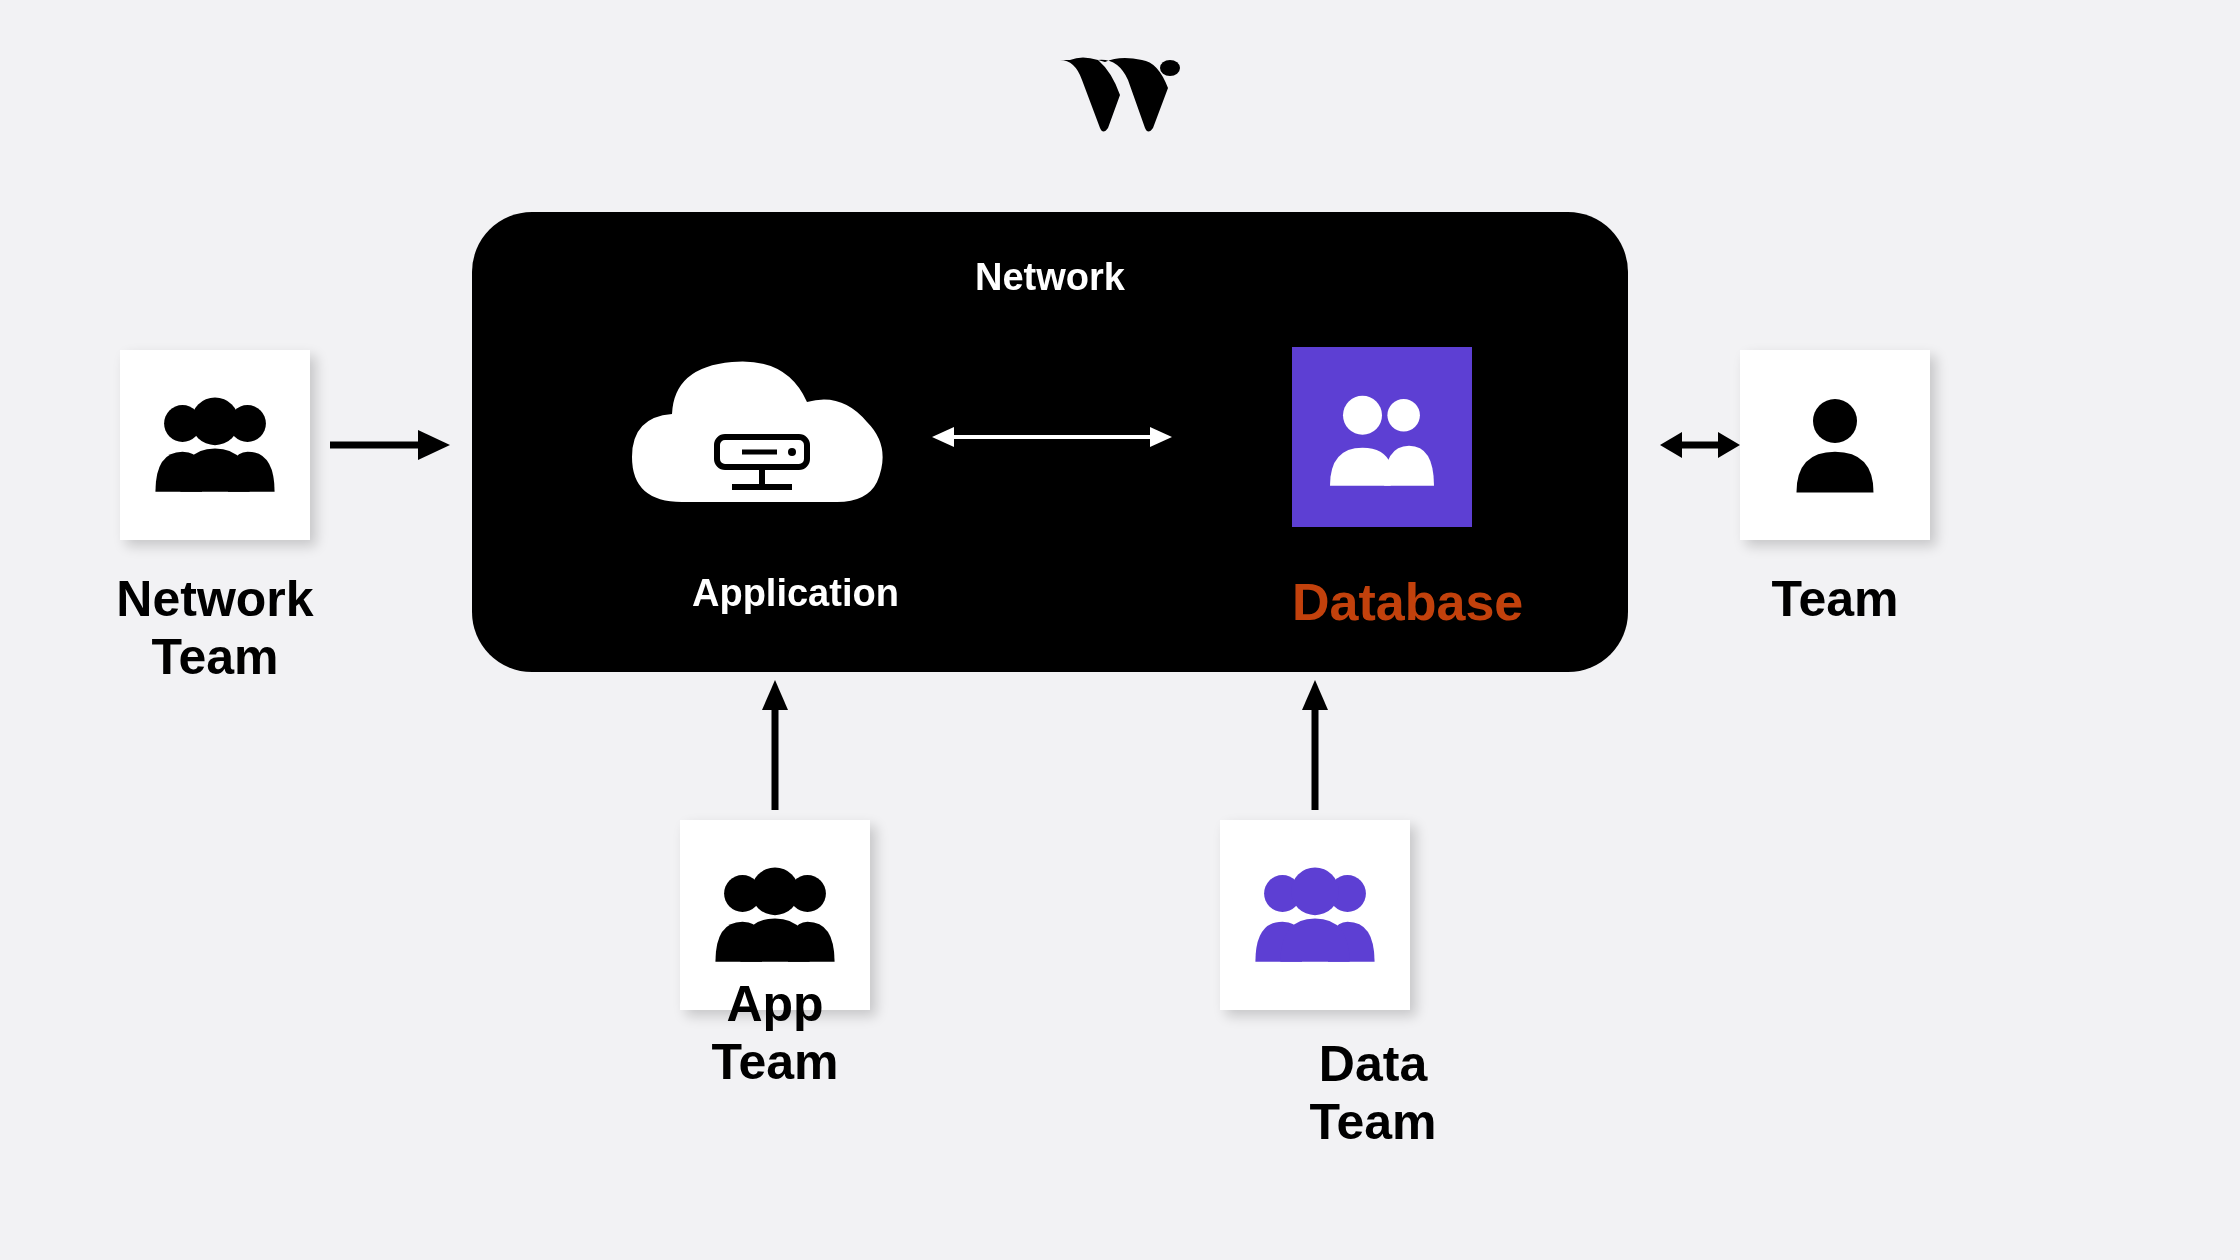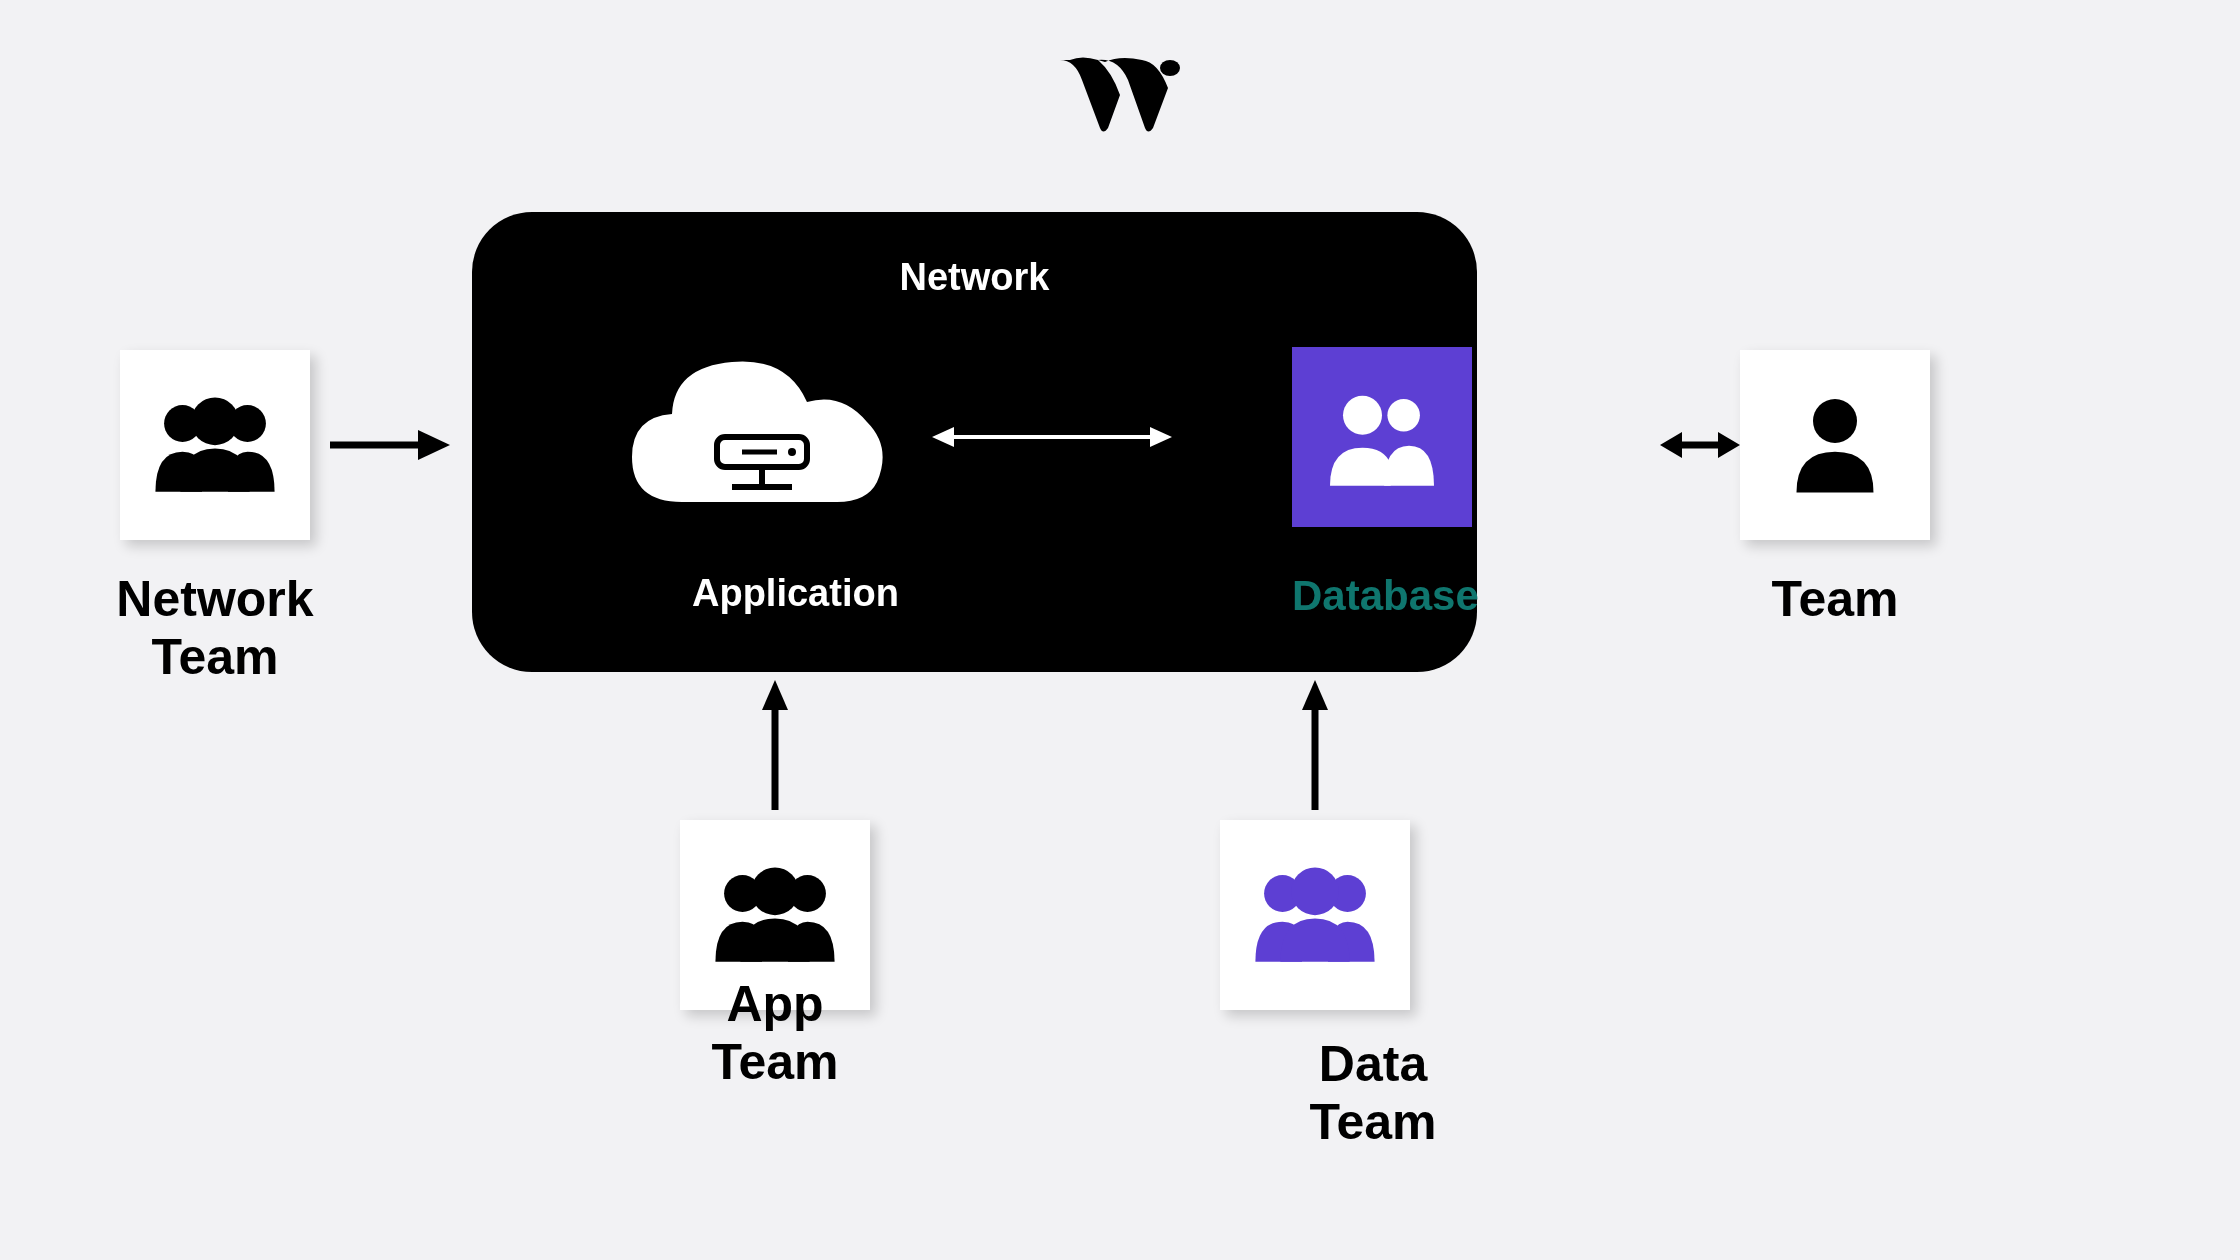--- a/index.html
+++ b/index.html
@@ -16,21 +16,21 @@
       left: 50%;
       top: 50px;
       transform: translateX(-50%);
       width: 140px;
       height: 90px;
     }
     .network-box {
       position: absolute;
       left: 472px;
       top: 212px;
-      width: 1005px;
+      width: 1156px;
       height: 460px;
       background: #000;
       border-radius: 60px;
     }
     .network-title {
       position: absolute;
       top: 44px;
       left: 50%;
       transform: translateX(-50%);
       color: #fff;
@@ -61,22 +61,22 @@
       height: 180px;
       background: #5d3fd3;
       display: flex;
       align-items: center;
       justify-content: center;
     }
     .db-label {
       position: absolute;
       left: 820px;
       top: 360px;
-      color: #0f766e;
-      font-size: 42px;
+      color: #c2410c;
+      font-size: 52px;
       font-weight: 700;
     }
     .inner-arrow {
       position: absolute;
       left: 460px;
       top: 210px;
       width: 240px;
       height: 30px;
     }
     .card {

